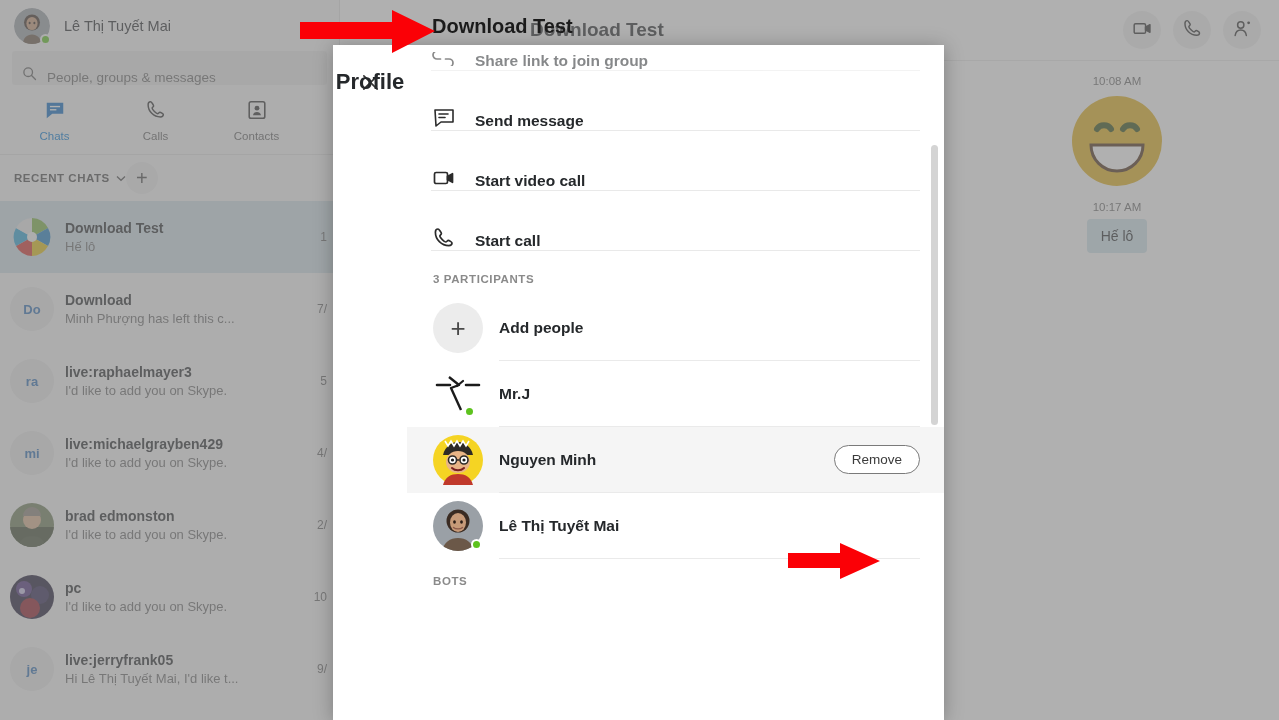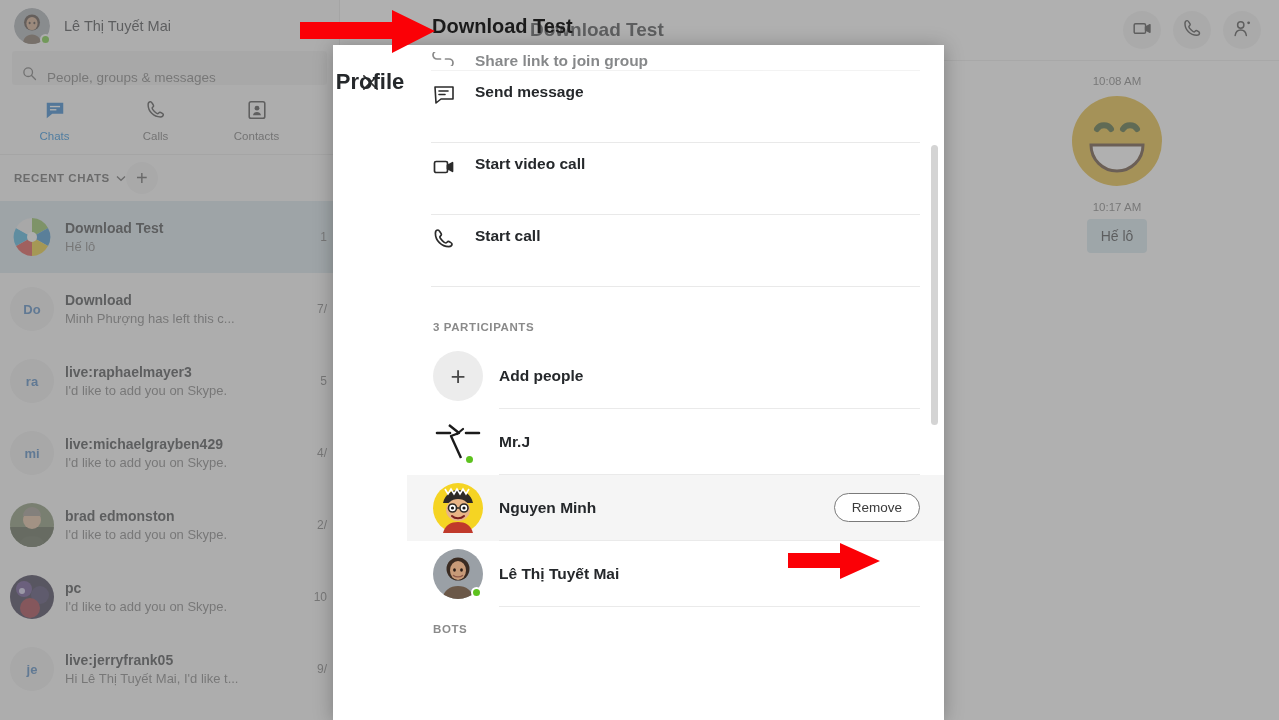--- a/index.html
+++ b/index.html
@@ -121,22 +121,22 @@
     padding: 0 24px; position: relative; background: #fff;
   }
   .modal-close { width: 26px; height: 26px; display: flex; align-items: center; justify-content: center; cursor: pointer; }
   .modal-title {
     position: absolute; left: 0; right: 0; text-align: center;
     font-size: 22px; font-weight: 700; color: #25282b; pointer-events: none;
   }
   .modal-body { flex: 1; position: relative; overflow: hidden; padding-top: 0; }
 
   .mrow {
-    height: 60px; display: flex; align-items: flex-start; gap: 18px;
-    margin: 12px 24px; border-bottom: 1px solid #e9e9e9; cursor: pointer;
+    height: 60px; display: flex; align-items: flex-end; gap: 18px;
+    margin: 0 24px; border-bottom: 1px solid #e9e9e9; cursor: pointer;
   }
   .mrow .ico { width: 26px; display: flex; align-items: center; justify-content: center; flex: none; }
   .mrow .lbl { font-size: 15.5px; font-weight: 700; color: #25282b; }
 
   .clipped-row {
     height: 26px; margin: 0 24px; border-bottom: 1px solid #e9e9e9;
     display: flex; align-items: flex-end; gap: 18px; overflow: hidden;
     opacity: .55;
   }
 

